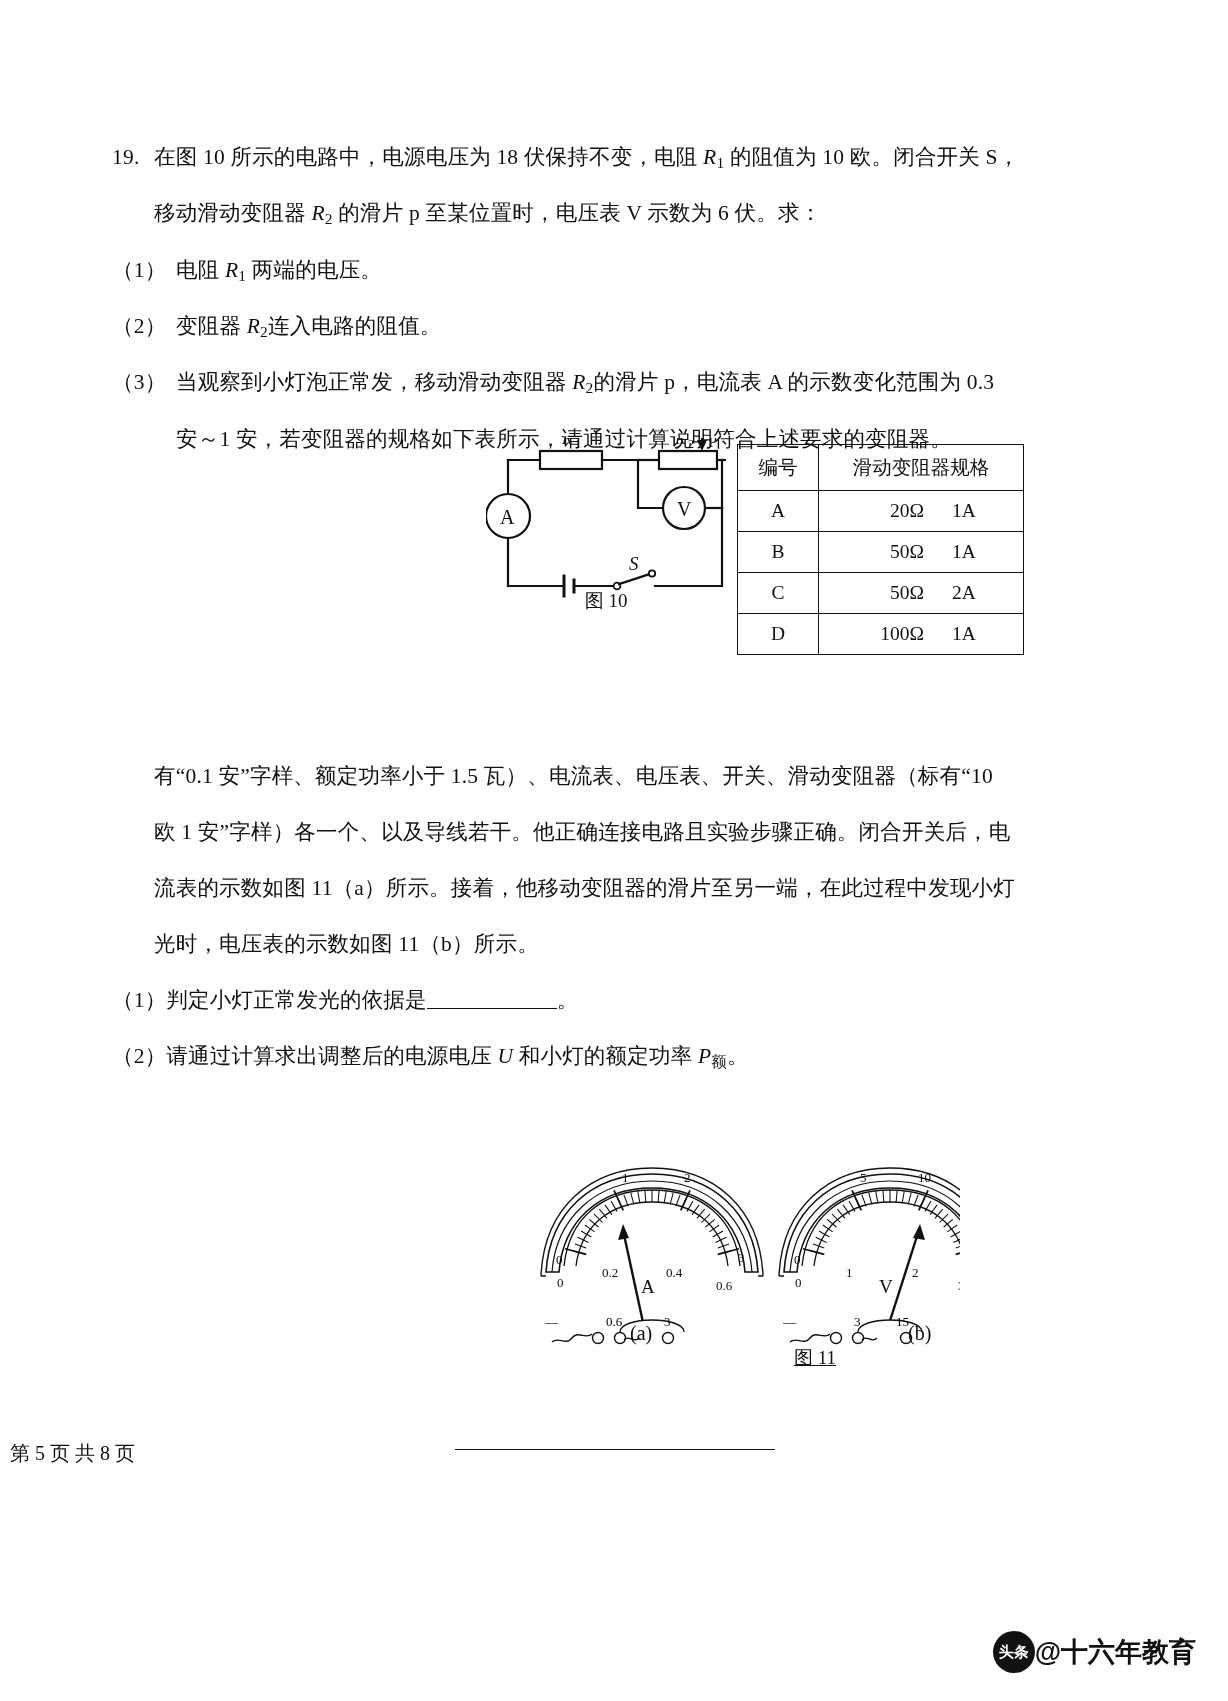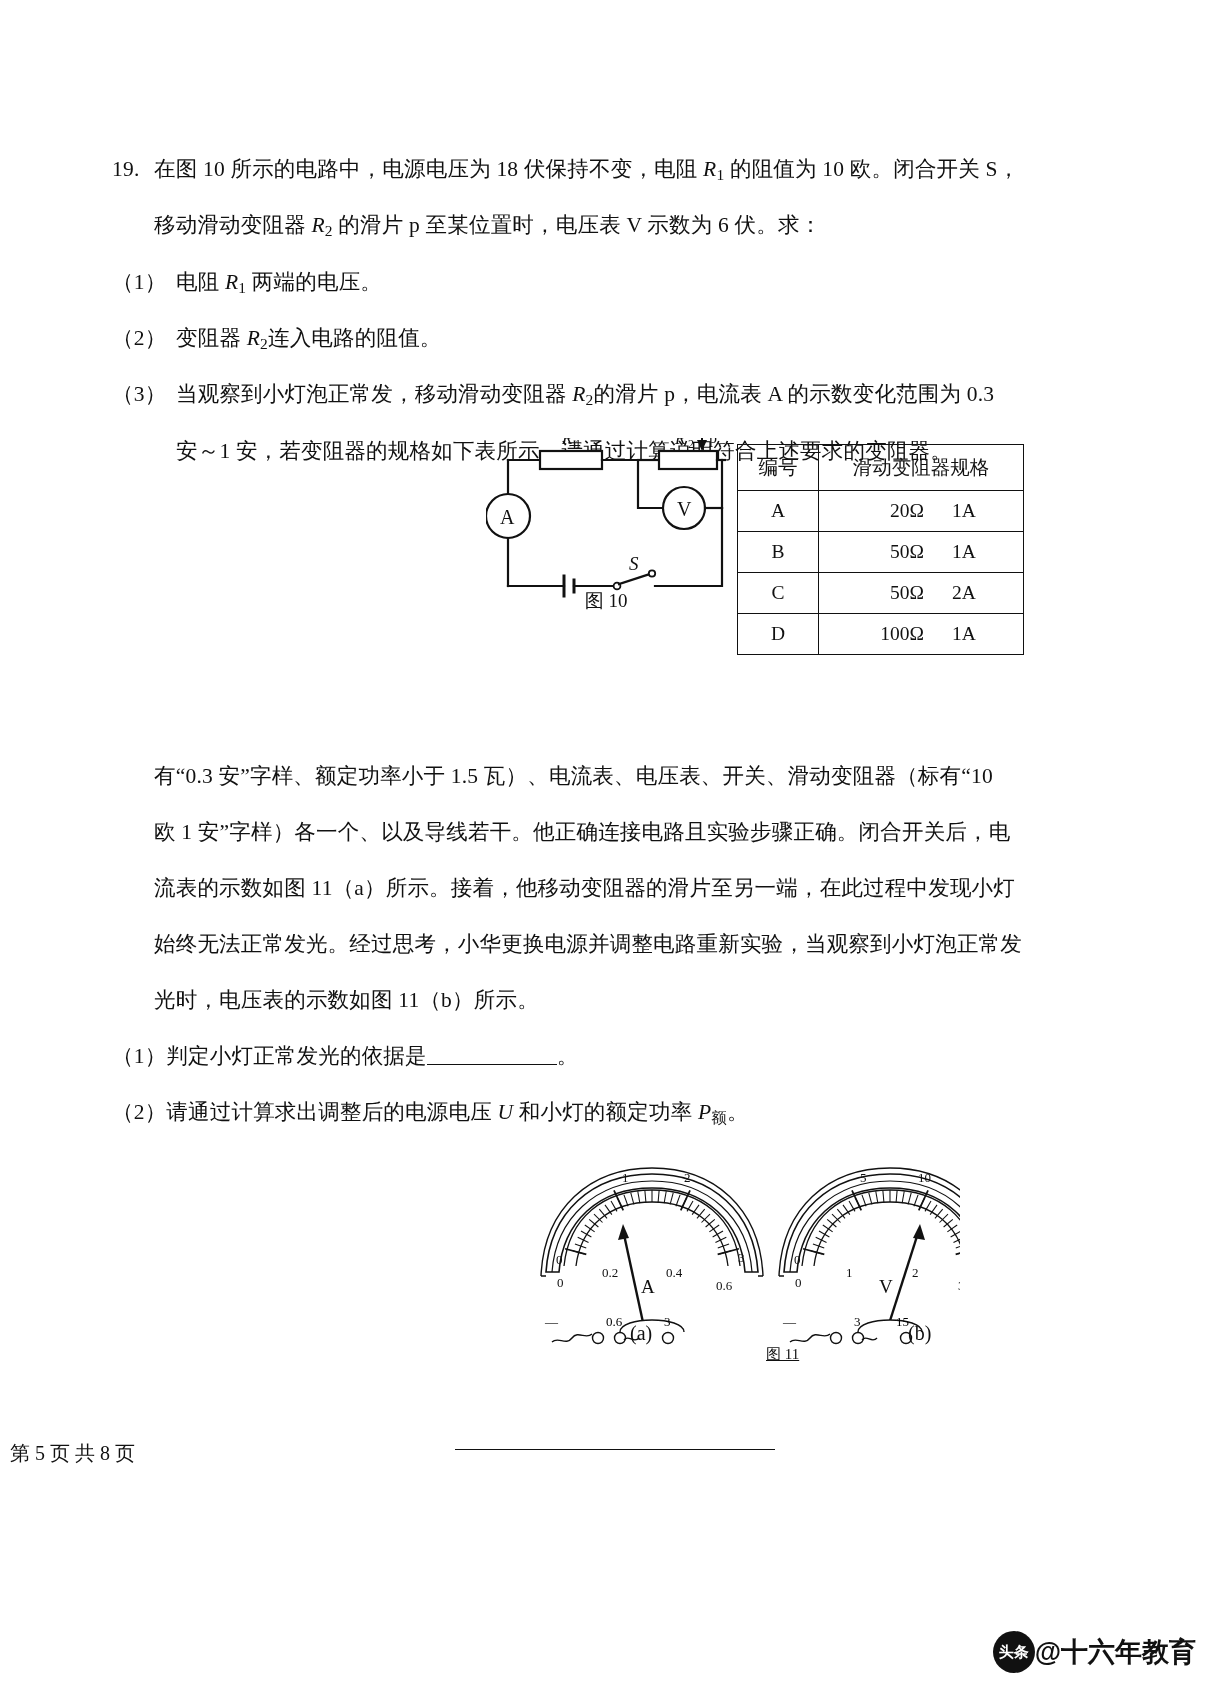--- a/index.html
+++ b/index.html
@@ -13,21 +13,21 @@
   }
   .page{
     position:relative;
     width:1228px;height:1701px;
     box-sizing:border-box;
     padding:0;
   }
   .q-block{ position:absolute; }
 
   
-  #q19{ left:112px; top:144px; width:1010px; }
+  #q19{ left:112px; top:132px; width:1010px; }
   .qline{
     font-size:21.5px;
     line-height:51px;
     white-space:nowrap;
     letter-spacing:0.2px;
   }
   .qnum{ display:inline-block; width:42px; }
   .indent1{ padding-left:42px; }
   .sub-label{ display:inline-block; width:64px; }
   .indent-sub{ padding-left:64px; }
@@ -60,21 +60,21 @@
   #q20{ left:112px; top:748px; width:1015px; }
   #q20 .qline{ line-height:56px; font-size:21.5px; }
   .blankline{ display:inline-block; width:130px; border-bottom:1.6px solid #111; height:1em;
               vertical-align:-2px;}
 
   
   #meters{ position:absolute; left:540px; top:1160px; width:420px; height:205px;}
   .meter-cap{ position:absolute; font-size:20px; }
   #cap-a{ left:630px; top:1322px; }
   #cap-b{ left:908px; top:1322px; }
-  #fig11cap{ position:absolute; left:766px; top:1345px; font-size:15px;text-decoration:underline;}
+  #fig11cap{ position:absolute; left:794px; top:1345px; font-size:19px;text-decoration:underline;}
 
   
   #footer{
     position:absolute; left:0; top:1440px; width:1228px;
     font-size:20px;
   }
   #footer .rule{
     position:absolute; left:455px; top:9px; width:320px; height:0;
     border-top:1.4px solid #111;
   }
@@ -203,24 +203,23 @@
         <td><span class="spec-r">50Ω</span><span class="spec-i">2A</span></td>
       </tr>
       <tr>
         <td>D</td>
         <td><span class="spec-r">100Ω</span><span class="spec-i">1A</span></td>
       </tr>
     </tbody>
   </table>
 
   <div class="q-block" id="q20">
-    <div class="qline indent1">有“0.3 安”字样、额定功率小于 1.5 瓦）、电流表、电压表、开关、滑动变阻器（标有“10</div>
+    <div class="qline indent1">有“0.1 安”字样、额定功率小于 1.5 瓦）、电流表、电压表、开关、滑动变阻器（标有“10</div>
     <div class="qline indent1">欧 1 安”字样）各一个、以及导线若干。他正确连接电路且实验步骤正确。闭合开关后，电</div>
     <div class="qline indent1">流表的示数如图 11（a）所示。接着，他移动变阻器的滑片至另一端，在此过程中发现小灯</div>
-    <div class="qline indent1">始终无法正常发光。经过思考，小华更换电源并调整电路重新实验，当观察到小灯泡正常发</div>
     <div class="qline indent1">光时，电压表的示数如图 11（b）所示。</div>
 
     <div class="qline">
       <span>（1）</span><span>判定小灯正常发光的依据是</span><span class="blankline"></span><span>。</span>
     </div>
 
     <div class="qline">
       <span>（2）</span><span>请通过计算求出调整后的电源电压 </span><span class="ital">U</span><span> 和小灯的额定功率 </span><span class="ital">P</span><span class="sub">额</span><span>。</span>
     </div>
   </div>

